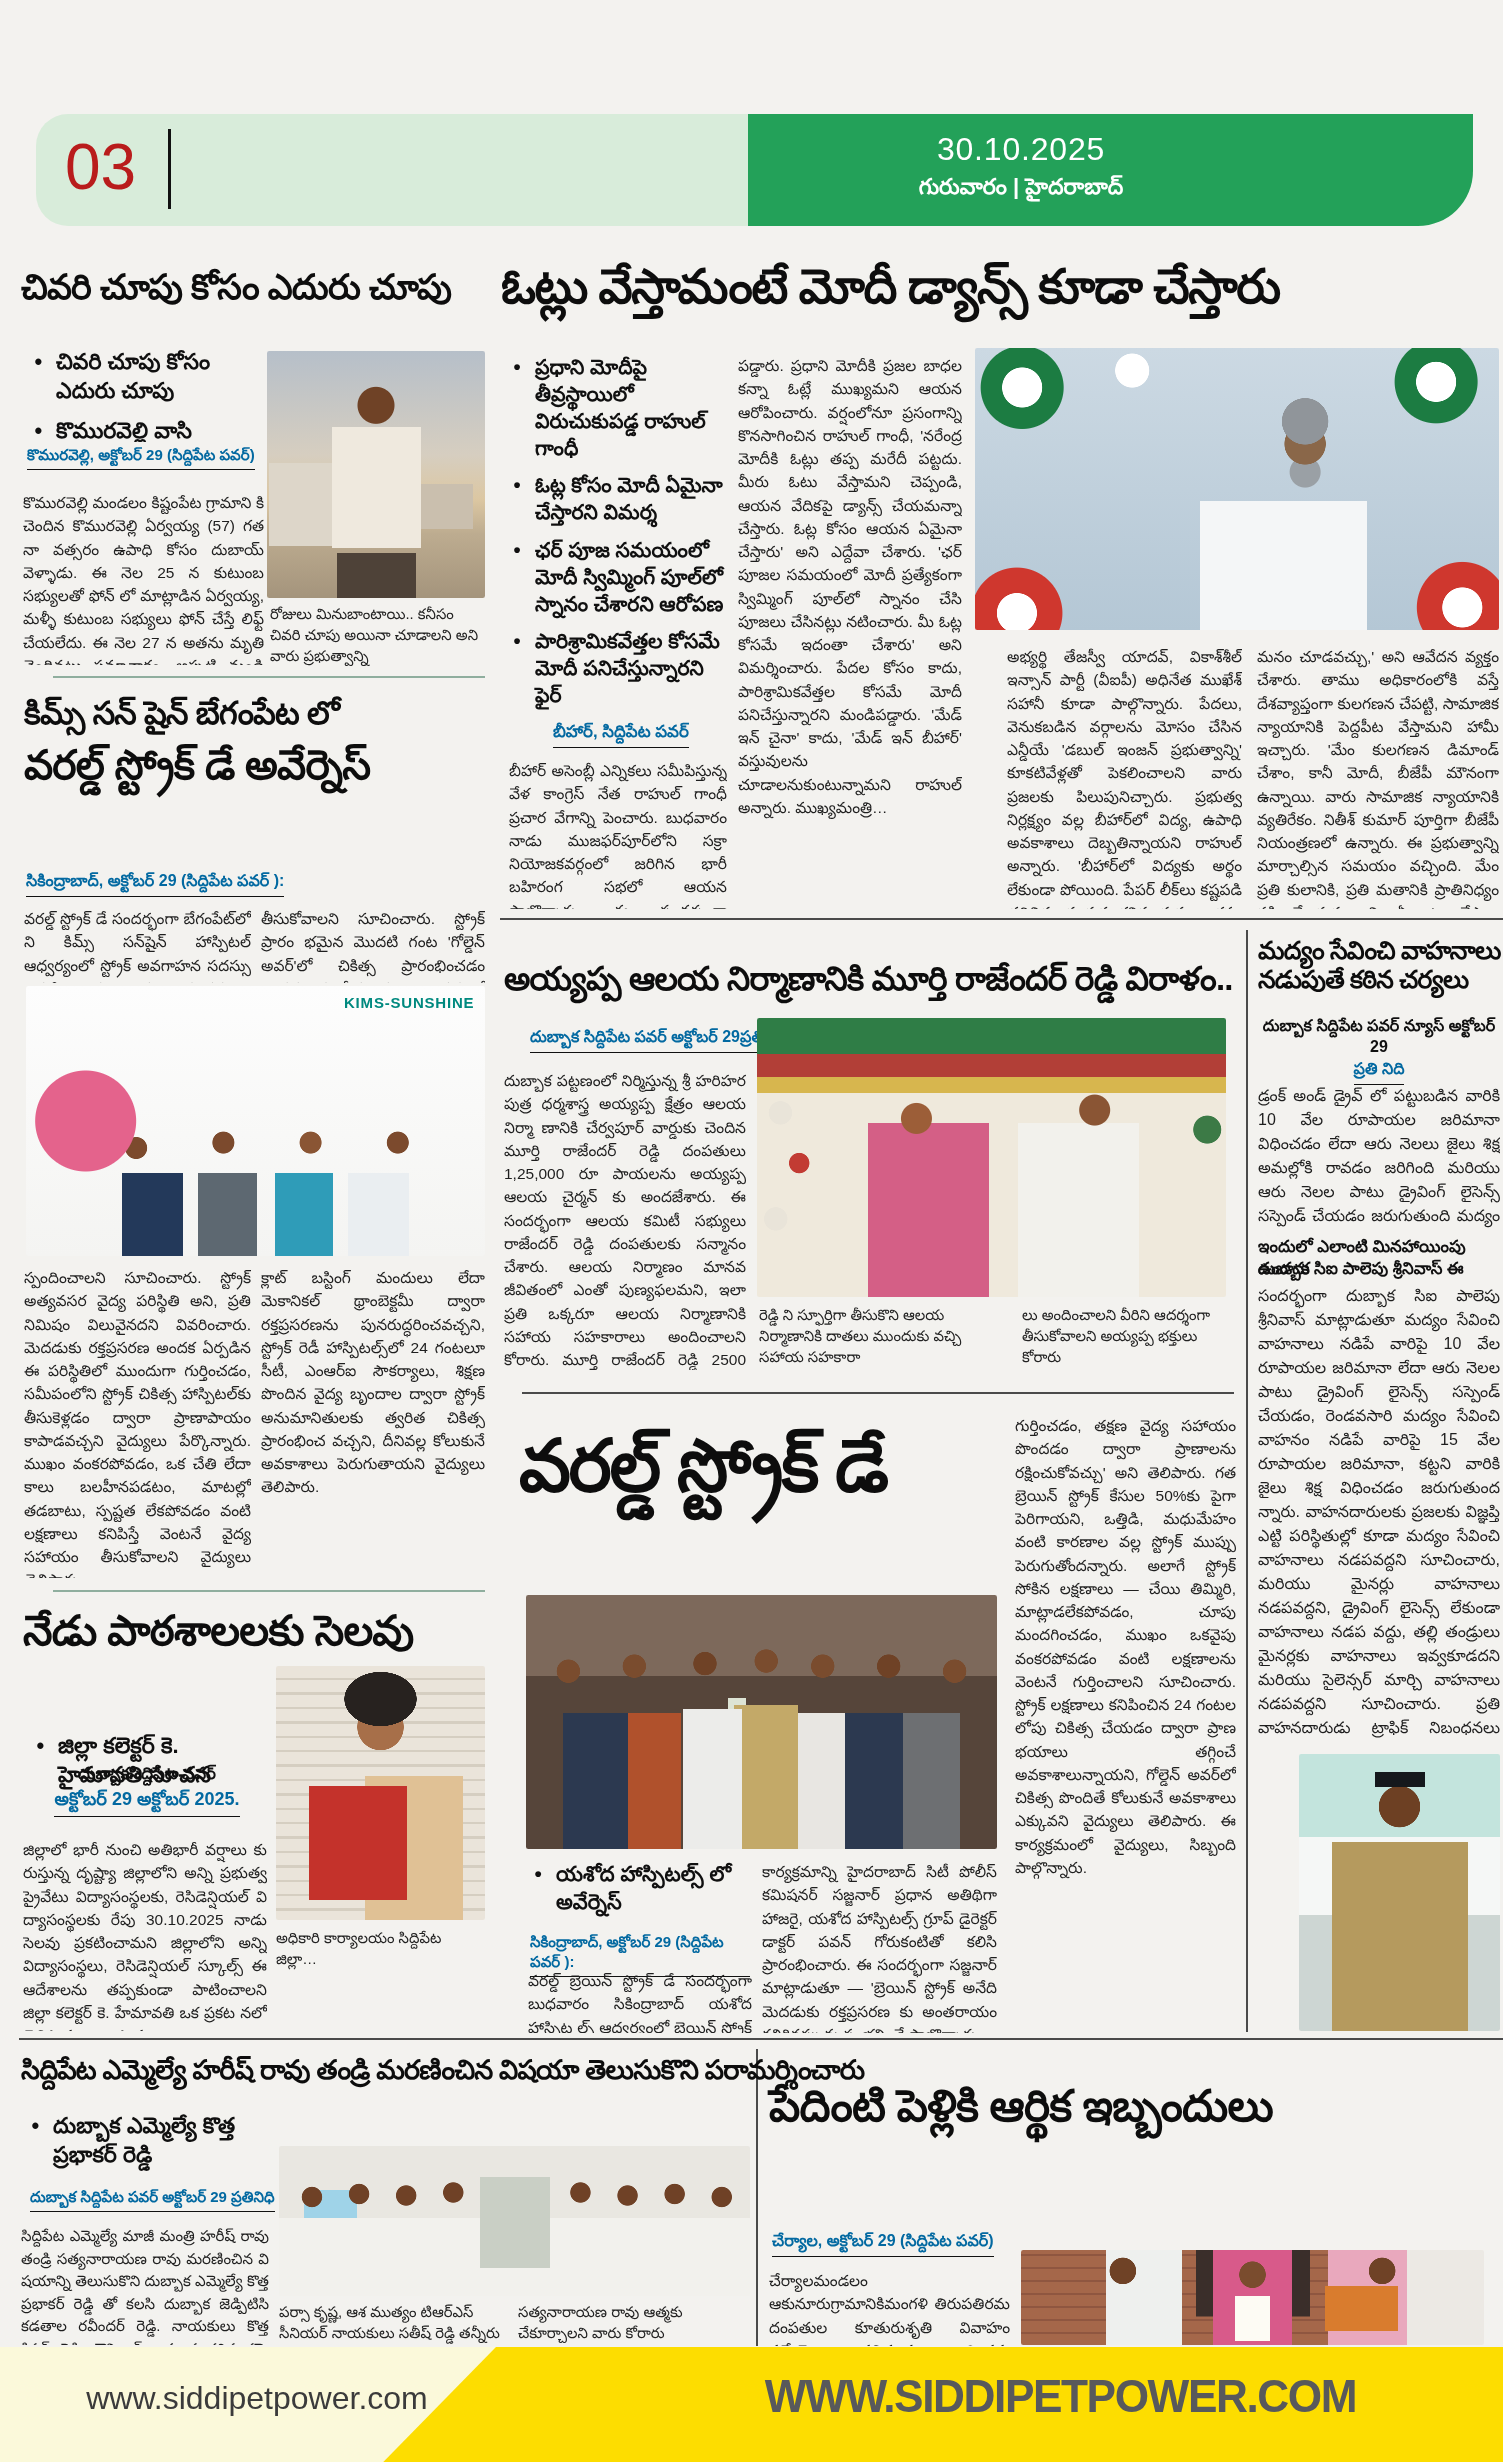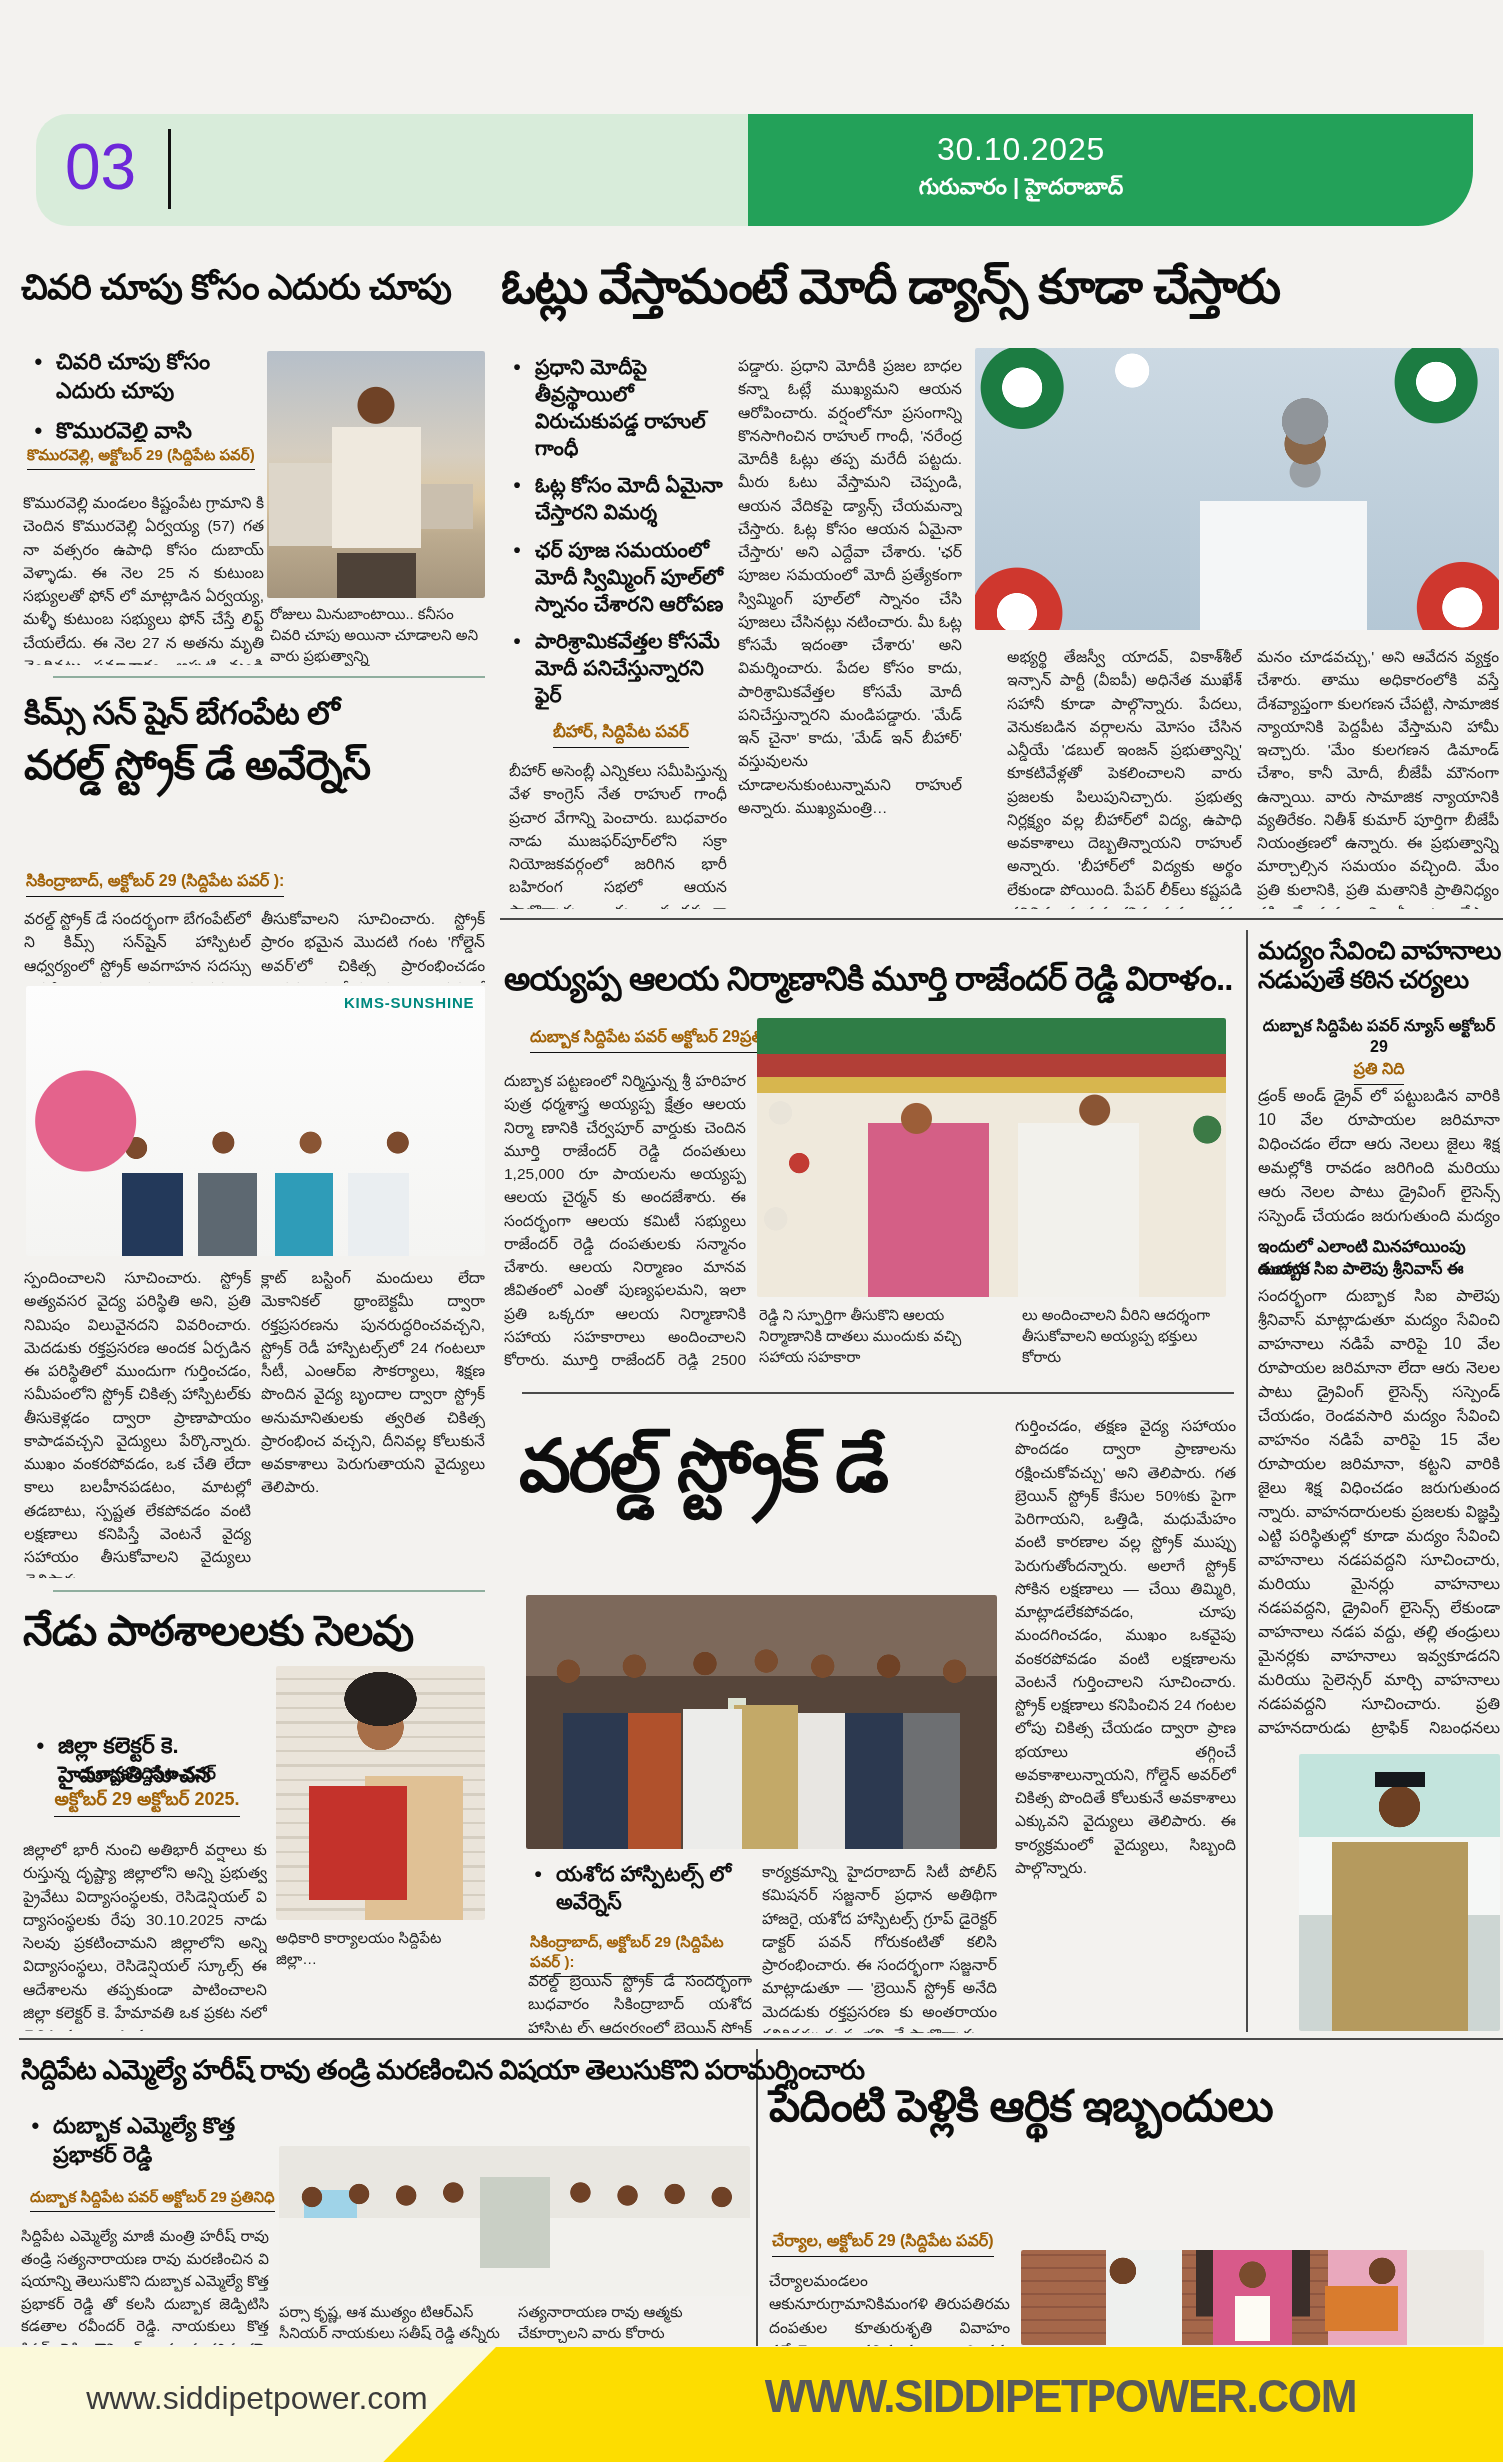--- a/index.html
+++ b/index.html
@@ -3,38 +3,38 @@
 <meta charset="utf-8">
 <style>
   html,body{margin:0;padding:0;background:#e8e7e4;}
   .page{position:relative;width:1503px;height:2462px;background:#f3f2ef;overflow:hidden;
         font-family:"Liberation Sans","DejaVu Sans",sans-serif;color:#1d1d1d;}
   .abs{position:absolute;}
   .hl{font-weight:bold;color:#0d0d0d;letter-spacing:-0.8px;line-height:1.15;}
   .nowrap{white-space:nowrap;}
   .body-txt{font-size:15.5px;line-height:1.5;color:#1e1e1e;text-align:justify;overflow:hidden;}
   .cap{font-size:14.8px;line-height:1.42;color:#222;overflow:hidden;}
-  .byl{font-size:16px;font-weight:bold;color:#a16207;border-bottom:1.9px solid #111;
+  .byl{font-size:16px;font-weight:bold;color:#0369a1;border-bottom:1.9px solid #111;
        padding-bottom:4.5px;display:inline-block;line-height:1.3;}
   .byl-c{text-align:center;}
   .bullets{overflow:hidden;}
   .bullet{position:relative;padding-left:26px;font-weight:bold;color:#101010;margin-bottom:10.6px;line-height:1.32;}
   .bullet::before{content:"•";position:absolute;left:4.5px;top:0;}
   .hr{position:absolute;background:#4a4a4a;height:1.5px;}
   .hr-teal{background:#8fae9e;}
   .vr{position:absolute;background:#4a4a4a;width:1.5px;}
   .ph{position:absolute;border-radius:2.3px;overflow:hidden;}
   .subhead{font-weight:bold;color:#101010;line-height:1.3;}
 
   
   .hdr-left{position:absolute;left:36px;top:114px;width:712px;height:112px;background:#d8ecda;
             border-radius:32px 0 0 32px;}
   .hdr-right{position:absolute;left:748px;top:114px;width:725px;height:112px;background:#23a159;
              border-radius:0 0 55px 0;}
-  .pageno{font-size:64px;font-weight:300;color:#6d28d9;line-height:1;text-align:center;}
+  .pageno{font-size:64px;font-weight:300;color:#b91c1c;line-height:1;text-align:center;}
   .masthead{font-size:44px;font-weight:bold;color:#2e2b78;letter-spacing:-0.8px;
             text-shadow:1.5px 1.5px 0 #fff,-1.5px -1.5px 0 #fff,1.5px -1.5px 0 #fff,-1.5px 1.5px 0 #fff,3px 3.8px 4.5px rgba(0,0,0,.3);}
   .hdr-date{font-size:32px;color:#fff;letter-spacing:0.8px;}
   .hdr-day{font-size:22px;color:#fff;font-weight:bold;margin-top:6px;}
 
   
   .footer{position:absolute;left:0;top:2347px;width:1503px;height:115px;background:#fbf9da;}
   .footer-right-bg{position:absolute;left:0;top:0;width:1503px;height:115px;background:#fddd00;
                    clip-path:polygon(33% 0,100% 0,100% 100%,25.5% 100%);}
   .footer-left-url{position:absolute;left:45px;top:33px;width:424px;font-size:32px;color:#3b3b3b;text-align:center;}

